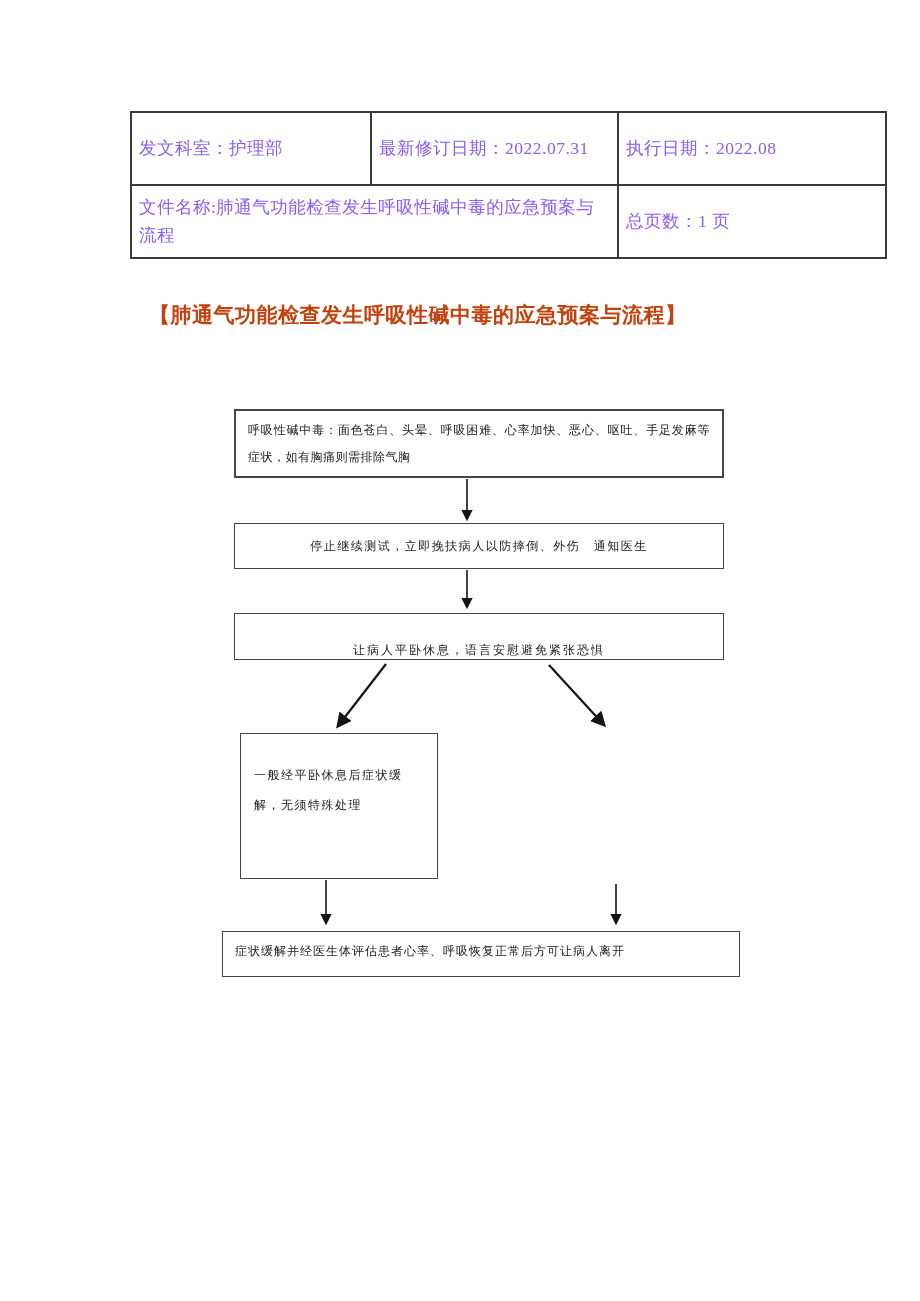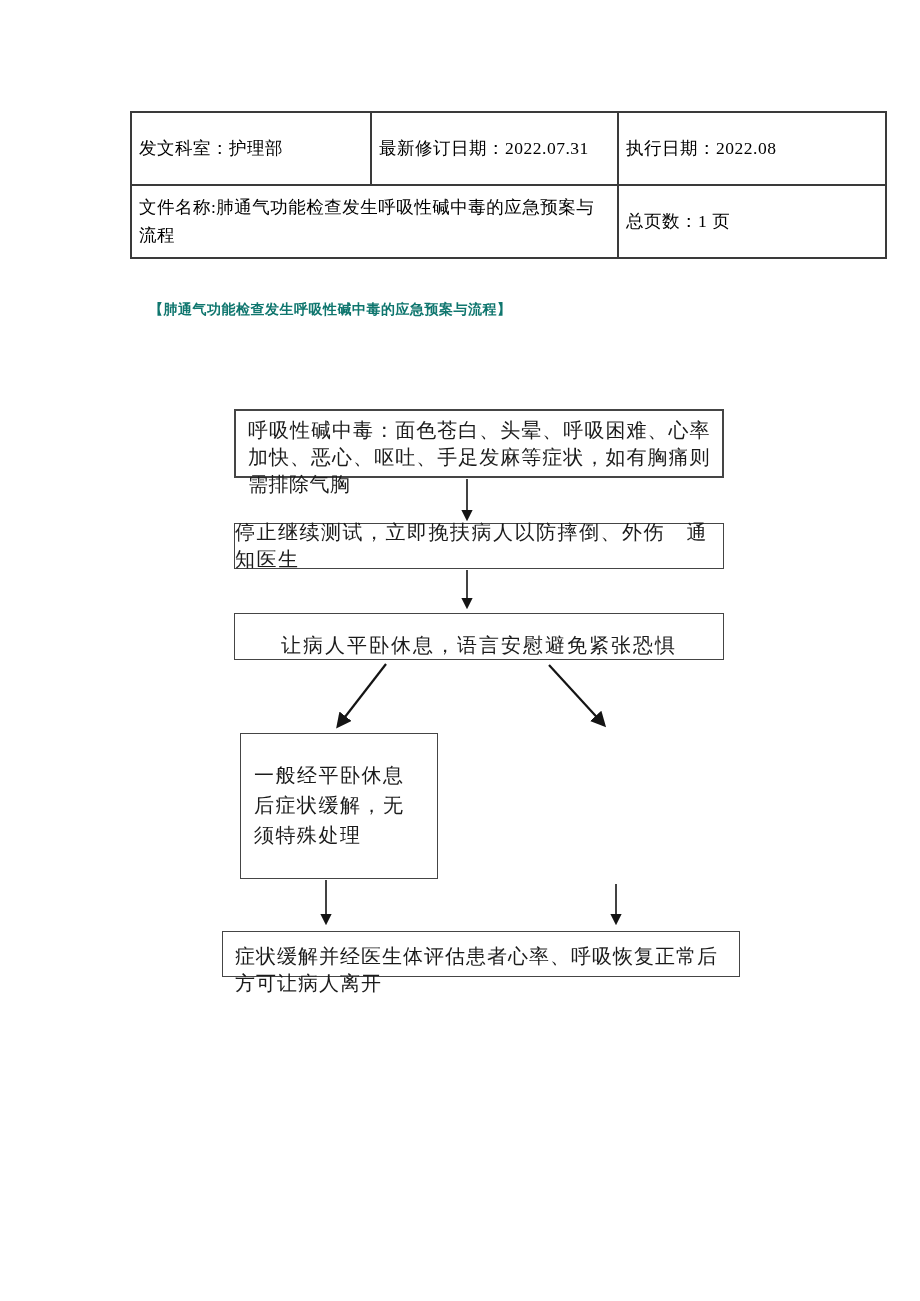--- a/index.html
+++ b/index.html
@@ -26,47 +26,47 @@
     border-collapse: collapse;
     table-layout: fixed;
   }
   table.header-table td {
     border: 2px solid #3a3a3a;
     font-size: 17.5px;
     letter-spacing: 0.5px;
     padding: 4px 6px 4px 7px;
     vertical-align: middle;
     line-height: 1.55;
-    color: #000000;
+    color: #8b5cf6;
   }
   td.c1 { width: 225px; height: 63px; }
   td.c2 { width: 232px; }
   td.c3 { width: 253px; }
   td.row2 { height: 63px; }
 
   
   .doc-title {
     position: absolute;
     left: 149px;
     top: 301px;
     font-family: "Liberation Sans", "DejaVu Sans", sans-serif;
     font-weight: 700;
-    font-size: 14px;
+    font-size: 21px;
     letter-spacing: 0.5px;
-    color: #0f766e;
+    color: #c2410c;
     white-space: nowrap;
   }
 
   
   .flow-box {
     position: absolute;
     box-sizing: border-box;
     border: 1px solid #454545;
     background: #ffffff;
-    font-size: 20px;
+    font-size: 12px;
     color: #1b1b1b;
   }
   .box-symptoms {
     left: 234px; top: 409px; width: 490px; height: 69px;
     border-width: 2px;
     padding: 6px 12px;
     line-height: 27px;
     letter-spacing: 0.5px;
     text-align: justify;
     text-align-last: left;

